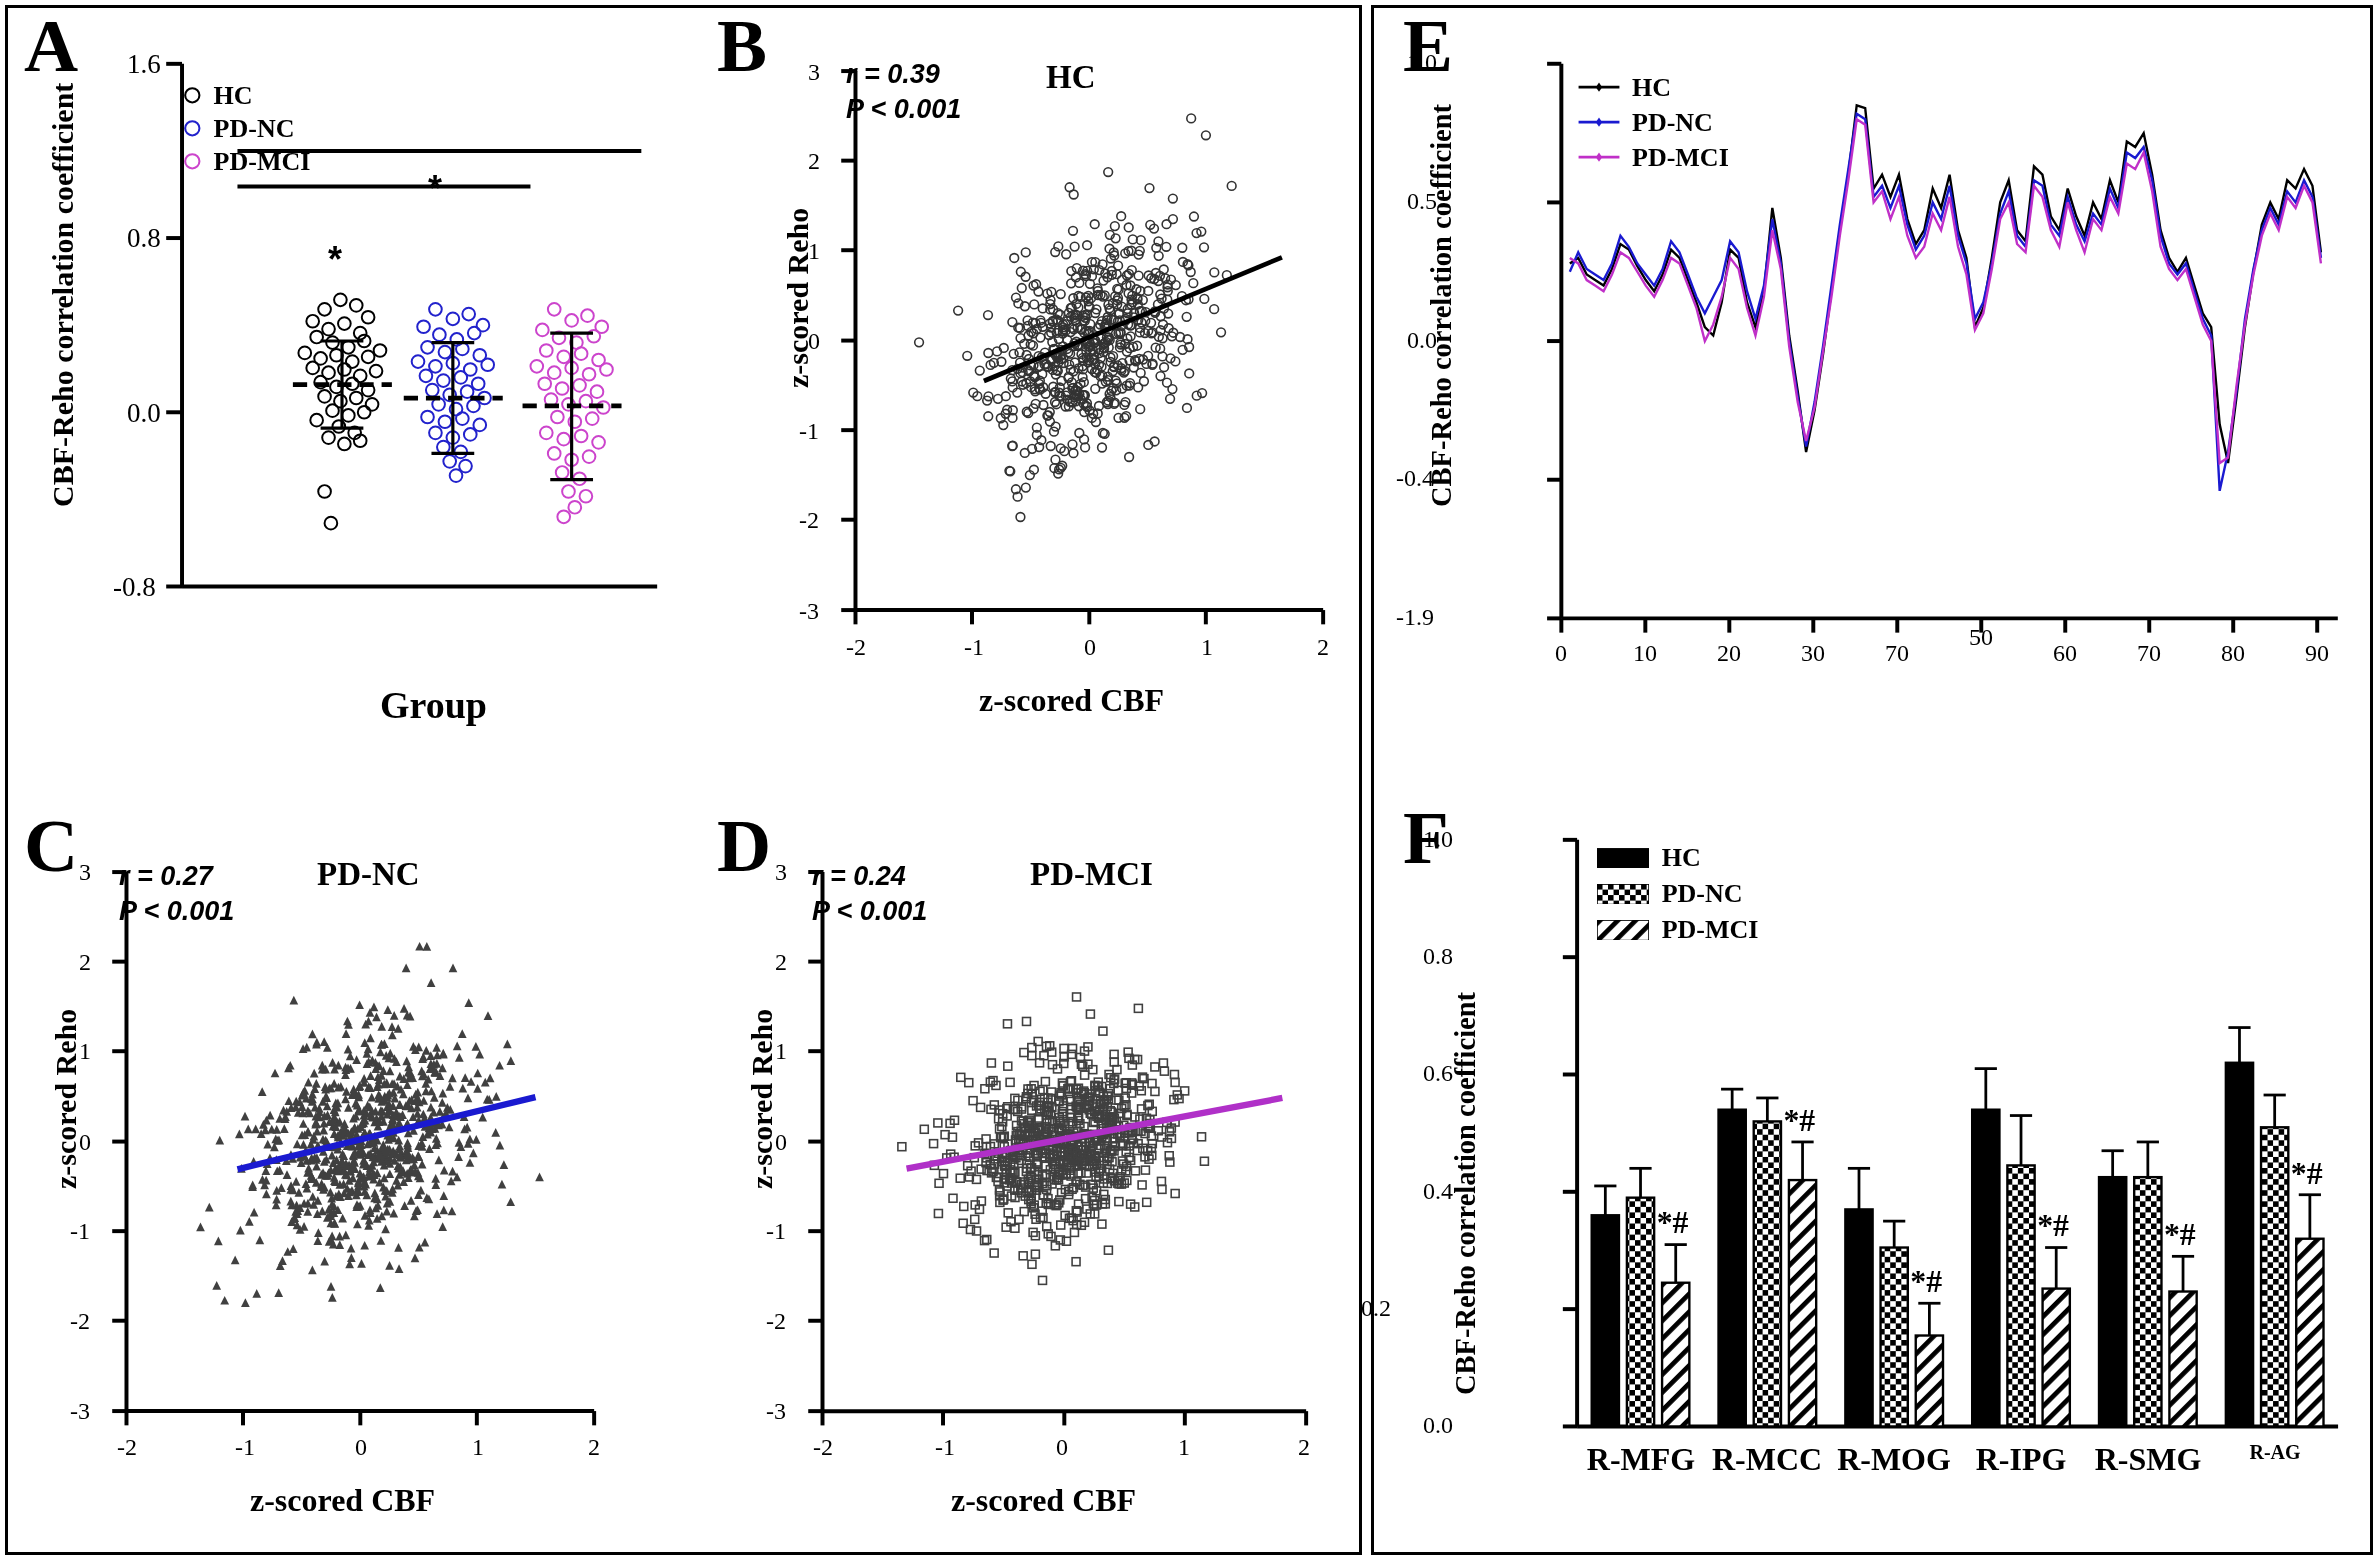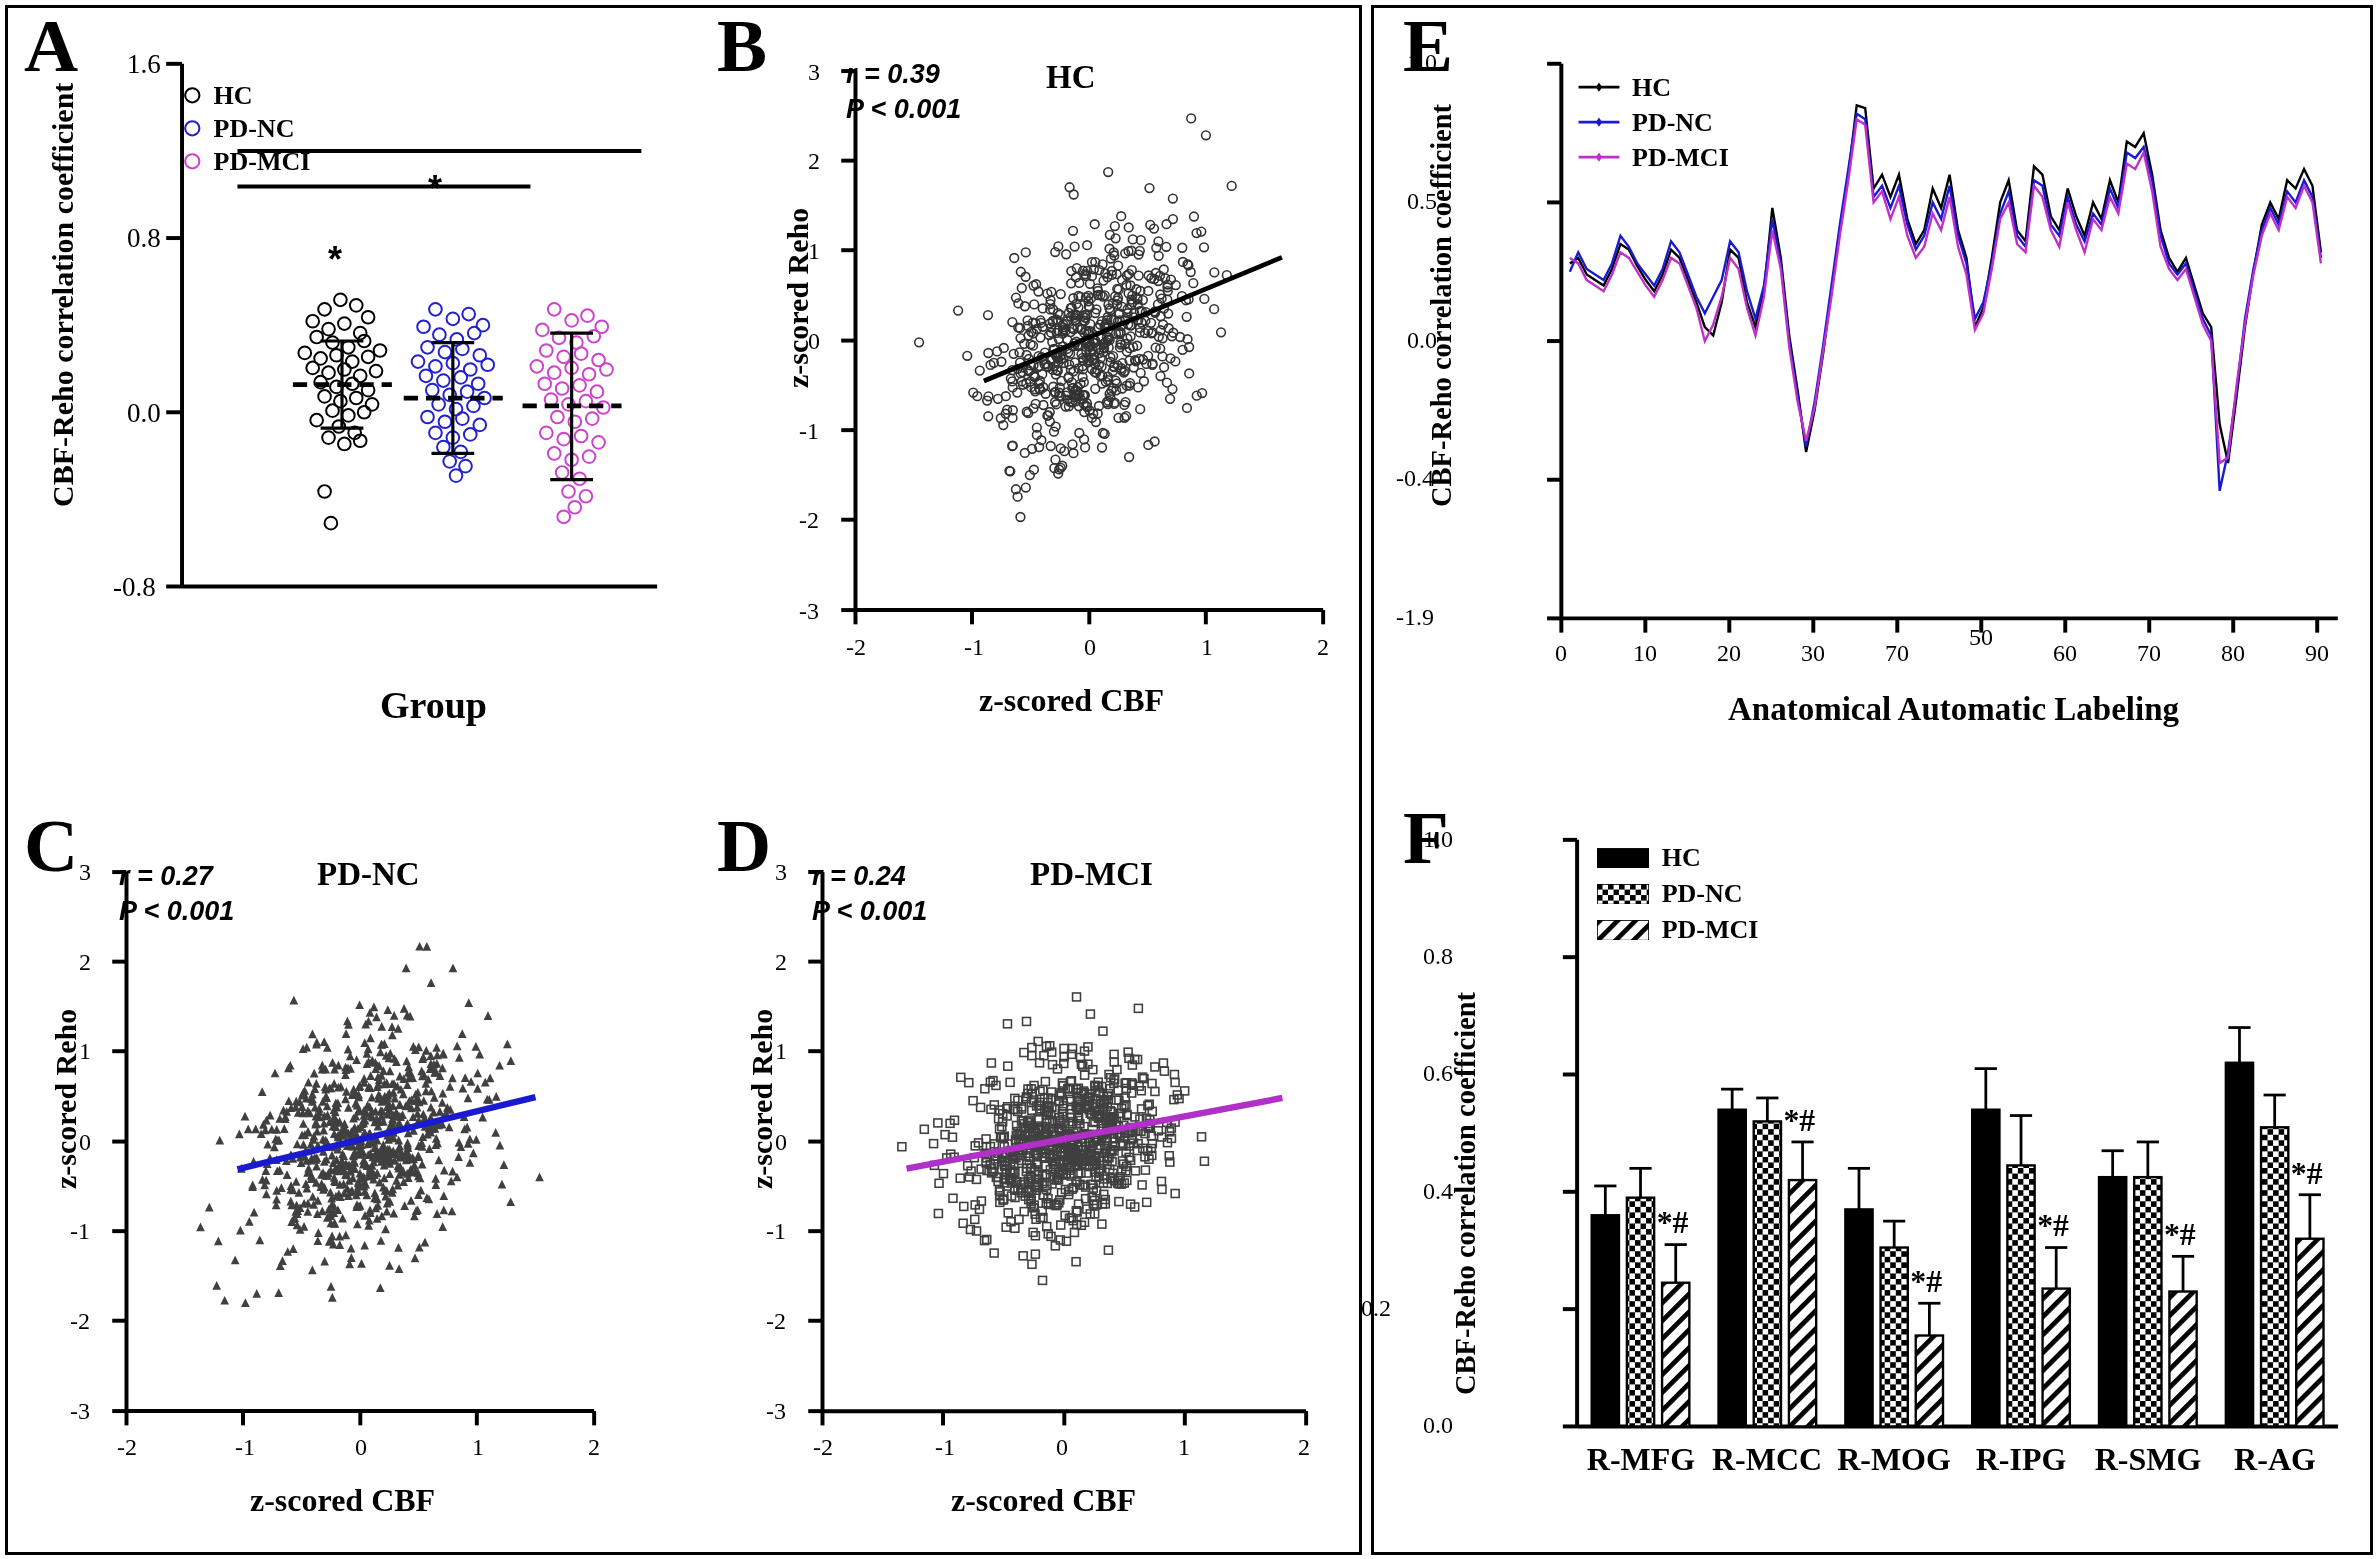--- a/index.html
+++ b/index.html
@@ -2693,21 +2693,20 @@
     </div>
     <div style="display:flex; align-items:center; gap:11px; height:35px;">
       <svg width="44" height="14.3" viewBox="0 0 56 18">
           <line x1="2" y1="9" x2="54" y2="9" stroke="#c030c8" stroke-width="3.5"></line>
           <path d="M28 3 L32 9 L28 15 L24 9 Z" fill="#c030c8"></path>
         </svg>
       <span class="legend-text">PD-MCI</span>
     </div>
   </div>
 
-  <div class="axis-title" style="position:absolute; left:1728px; top:691px; font-size:33px;">Anatomical Automatic Labeling</div>
 
   <div class="panel-letter" style="left:1403px; top:800px;">F</div>
 
   <div class="vert-title" style="left:1450px; top:1395px; font-size:28.5px;">CBF-Reho correlation coefficient</div>
 
   <svg style="position:absolute; left:1474px; top:824px;" width="880" height="650" viewBox="0 0 1110 820">
     <defs>
       <pattern id="checkerPat" width="14" height="14" patternUnits="userSpaceOnUse">
         <rect width="14" height="14" fill="#fff"></rect>
         <rect width="7" height="7" fill="#000"></rect>
@@ -2819,17 +2818,17 @@
       <span class="legend-text">PD-MCI</span>
     </div>
   </div>
 
   <div id="f-cat-labels">
       <div class="tick-label" style="position:absolute; left:1579px; top:1441px; width:124px; text-align:center; font-size:32px; font-weight:bold;">R-MFG</div>
       <div class="tick-label" style="position:absolute; left:1705px; top:1441px; width:124px; text-align:center; font-size:32px; font-weight:bold;">R-MCC</div>
       <div class="tick-label" style="position:absolute; left:1832px; top:1441px; width:124px; text-align:center; font-size:32px; font-weight:bold;">R-MOG</div>
       <div class="tick-label" style="position:absolute; left:1959px; top:1441px; width:124px; text-align:center; font-size:32px; font-weight:bold;">R-IPG</div>
       <div class="tick-label" style="position:absolute; left:2086px; top:1441px; width:124px; text-align:center; font-size:32px; font-weight:bold;">R-SMG</div>
-      <div class="tick-label" style="position:absolute; left:2213px; top:1441px; width:124px; text-align:center; font-size:32px; font-weight:bold;">R-AG</div>
+      <div class="tick-label" style="position:absolute; left:2213px; top:1441px; width:124px; text-align:center; font-size:20px; font-weight:bold;">R-AG</div>
     </div>
 
 </div>
 
 
 </body></html>

